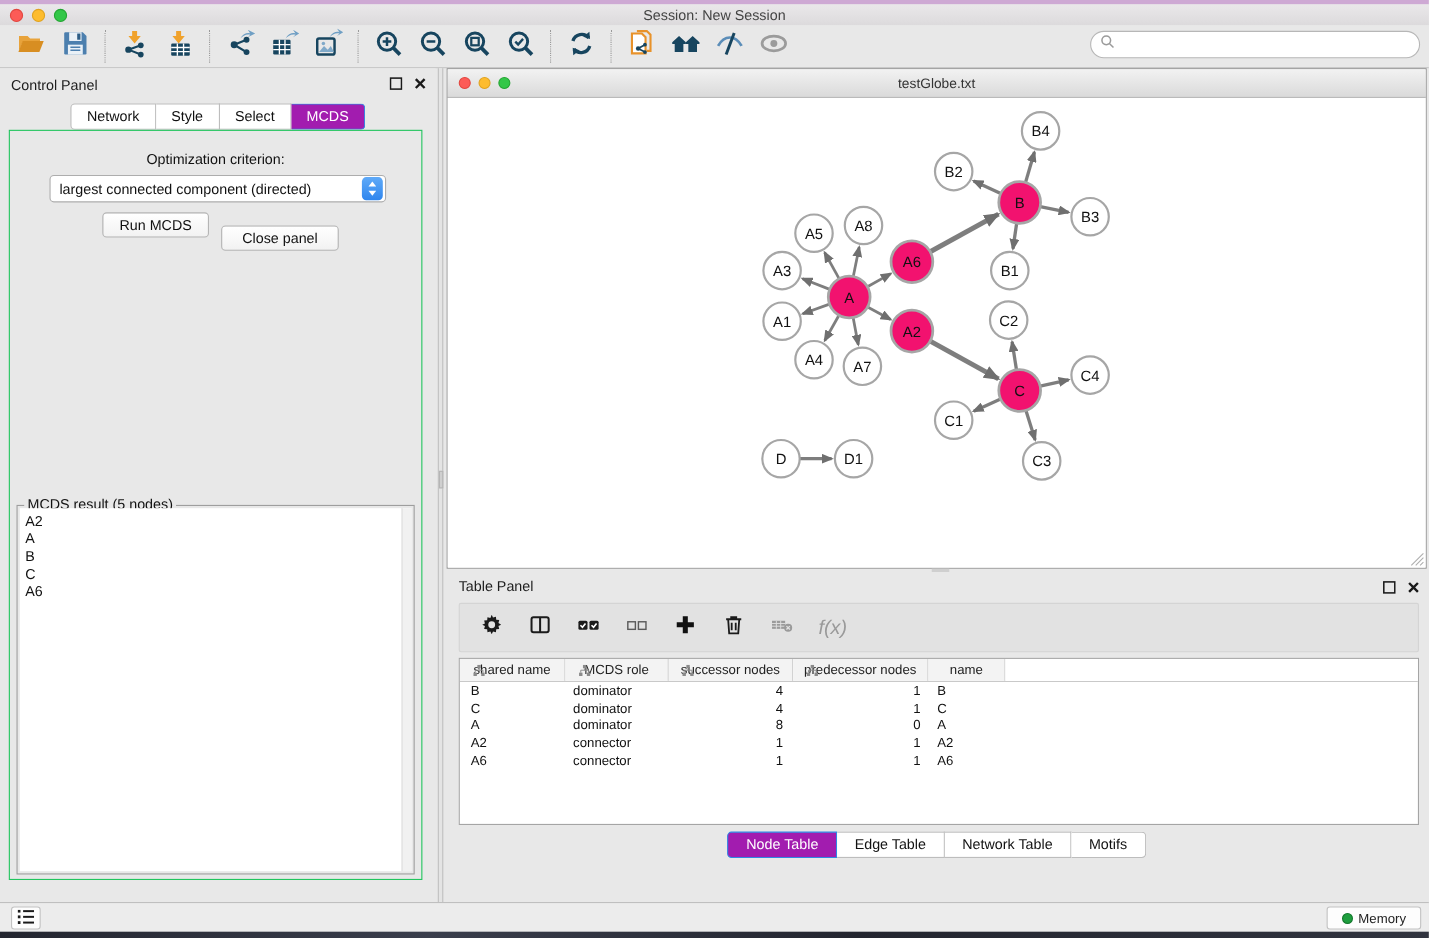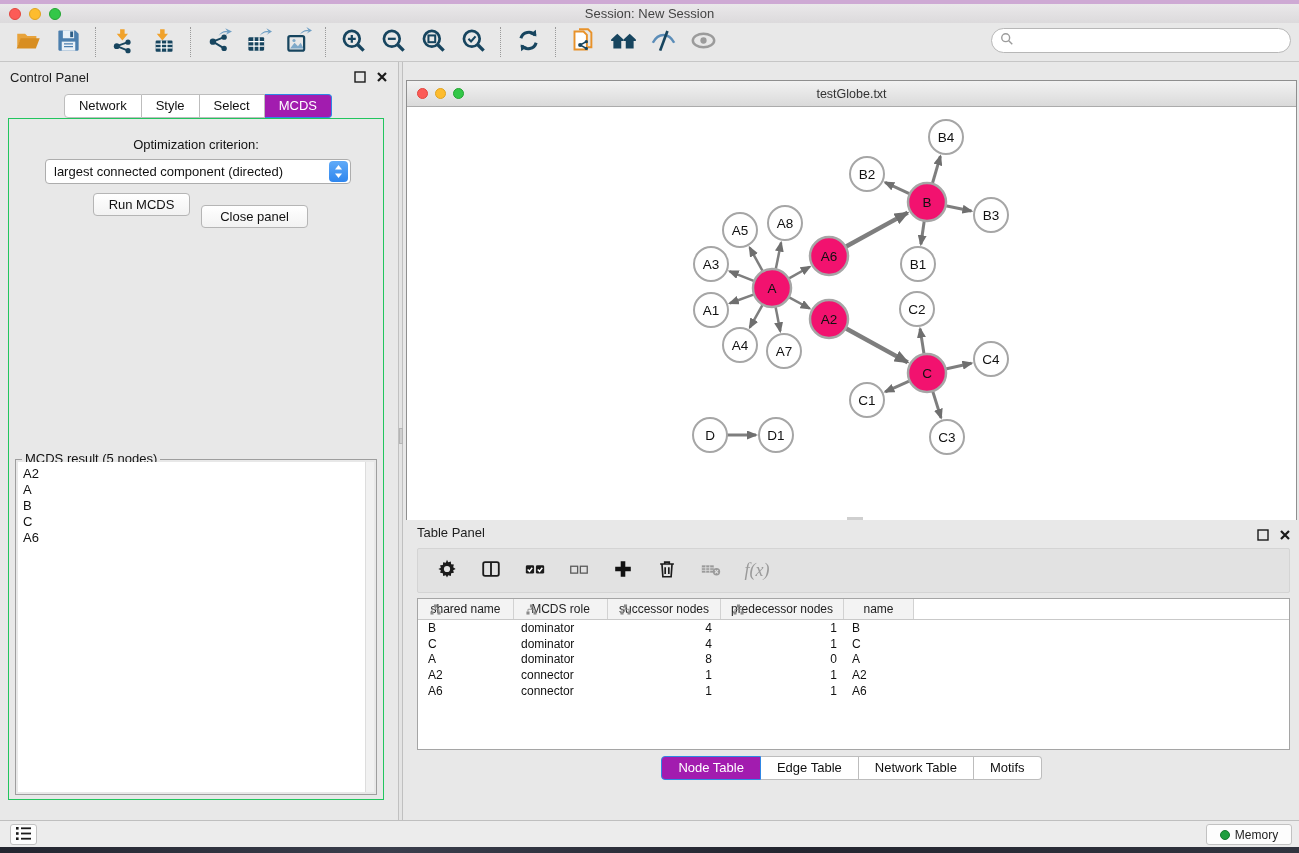--- a/index.html
+++ b/index.html
@@ -62,40 +62,40 @@
     border-left:1px solid #DDDDDD; }
 
   
   #v-splitter { position:absolute; left:398px; top:62px; width:5px; height:758px; background:#E4E4E4;
     border-left:1px solid #C0C0C0; border-right:1px solid #C0C0C0; }
   #v-splitter .grip { position:absolute; top:366px; left:0; width:4px; height:16px; background:#CFCFCF; border:1px solid #B5B5B5; }
   #h-splitter { position:absolute; left:404px; top:517px; width:895px; height:3px; }
   #h-splitter .grip { position:absolute; left:443px; top:0; width:16px; height:3px; background:#CFCFCF; }
 
   
-  #network-window { position:absolute; left:406px; top:80px; width:891px; height:455px;
+  #network-window { position:absolute; left:406px; top:62px; width:891px; height:455px;
     border:1px solid #8F8F8F; background:#fff; }
   #nw-titlebar { position:absolute; left:0; top:0; right:0; height:26px;
     background:linear-gradient(#F2F2F2,#DADADA); border-bottom:1px solid #ABABAB;
     display:flex; align-items:center; }
   .lights.small { margin-left:10px; gap:7px; }
   .lights.small .light { width:11px; height:11px; }
   #nw-title { position:absolute; left:0; right:0; text-align:center; font-size:12.5px; color:#333; }
   #nw-canvas { position:absolute; left:0; top:26px; right:0; bottom:0; background:#fff; }
   #network-graph { width:100%; height:100%; }
   #nw-resize { position:absolute; right:1px; bottom:1px; width:13px; height:13px; }
 
   
   #table-panel { position:absolute; left:404px; top:520px; width:895px; height:298px; background:#E8E8E8; }
   #tp-header { position:absolute; left:13px; top:5px; font-size:13px; color:#1d1d1d; }
   #tp-toolbar { position:absolute; left:13px; right:9px; top:28px; height:45px; background:#E2E2E2;
     border:1px solid #D4D4D4; border-radius:2px; display:flex; align-items:center; padding-left:10px; gap:6px; }
   .tp-btn { width:38px; height:34px; display:flex; align-items:center; justify-content:center; }
   .tp-btn svg { width:22px; height:22px; }
-  #fx-label { font-family:Liberation Serif, serif; font-style:italic; font-size:18px; color:#9A9A9A; padding-left:4px; }
+  #fx-label { font-family:Liberation Sans, sans-serif; font-style:italic; font-size:18px; color:#9A9A9A; padding-left:4px; }
   #node-table { position:absolute; left:13px; right:9px; top:78px; bottom:68px; background:#fff;
     border:1px solid #A5A5A5; overflow:hidden; }
   #nt-header { display:flex; height:21px; border-bottom:1px solid #C9C9C9; }
   .hcell { background:#F3F3F3; border-right:1px solid #D2D2D2; display:flex; align-items:center;
     justify-content:center; gap:5px; font-size:12px; color:#222; position:relative; }
   .hcell svg { width:11px; height:11px; position:absolute; left:6px; }
   .hcell.filler { background:#fff; border-right:none; flex:1; }
   .trow { display:flex; height:15.7px; align-items:center; }
   .tcell { font-size:12px; color:#111; white-space:nowrap; overflow:hidden; }
   .c0{width:96px; padding-left:10px;}

